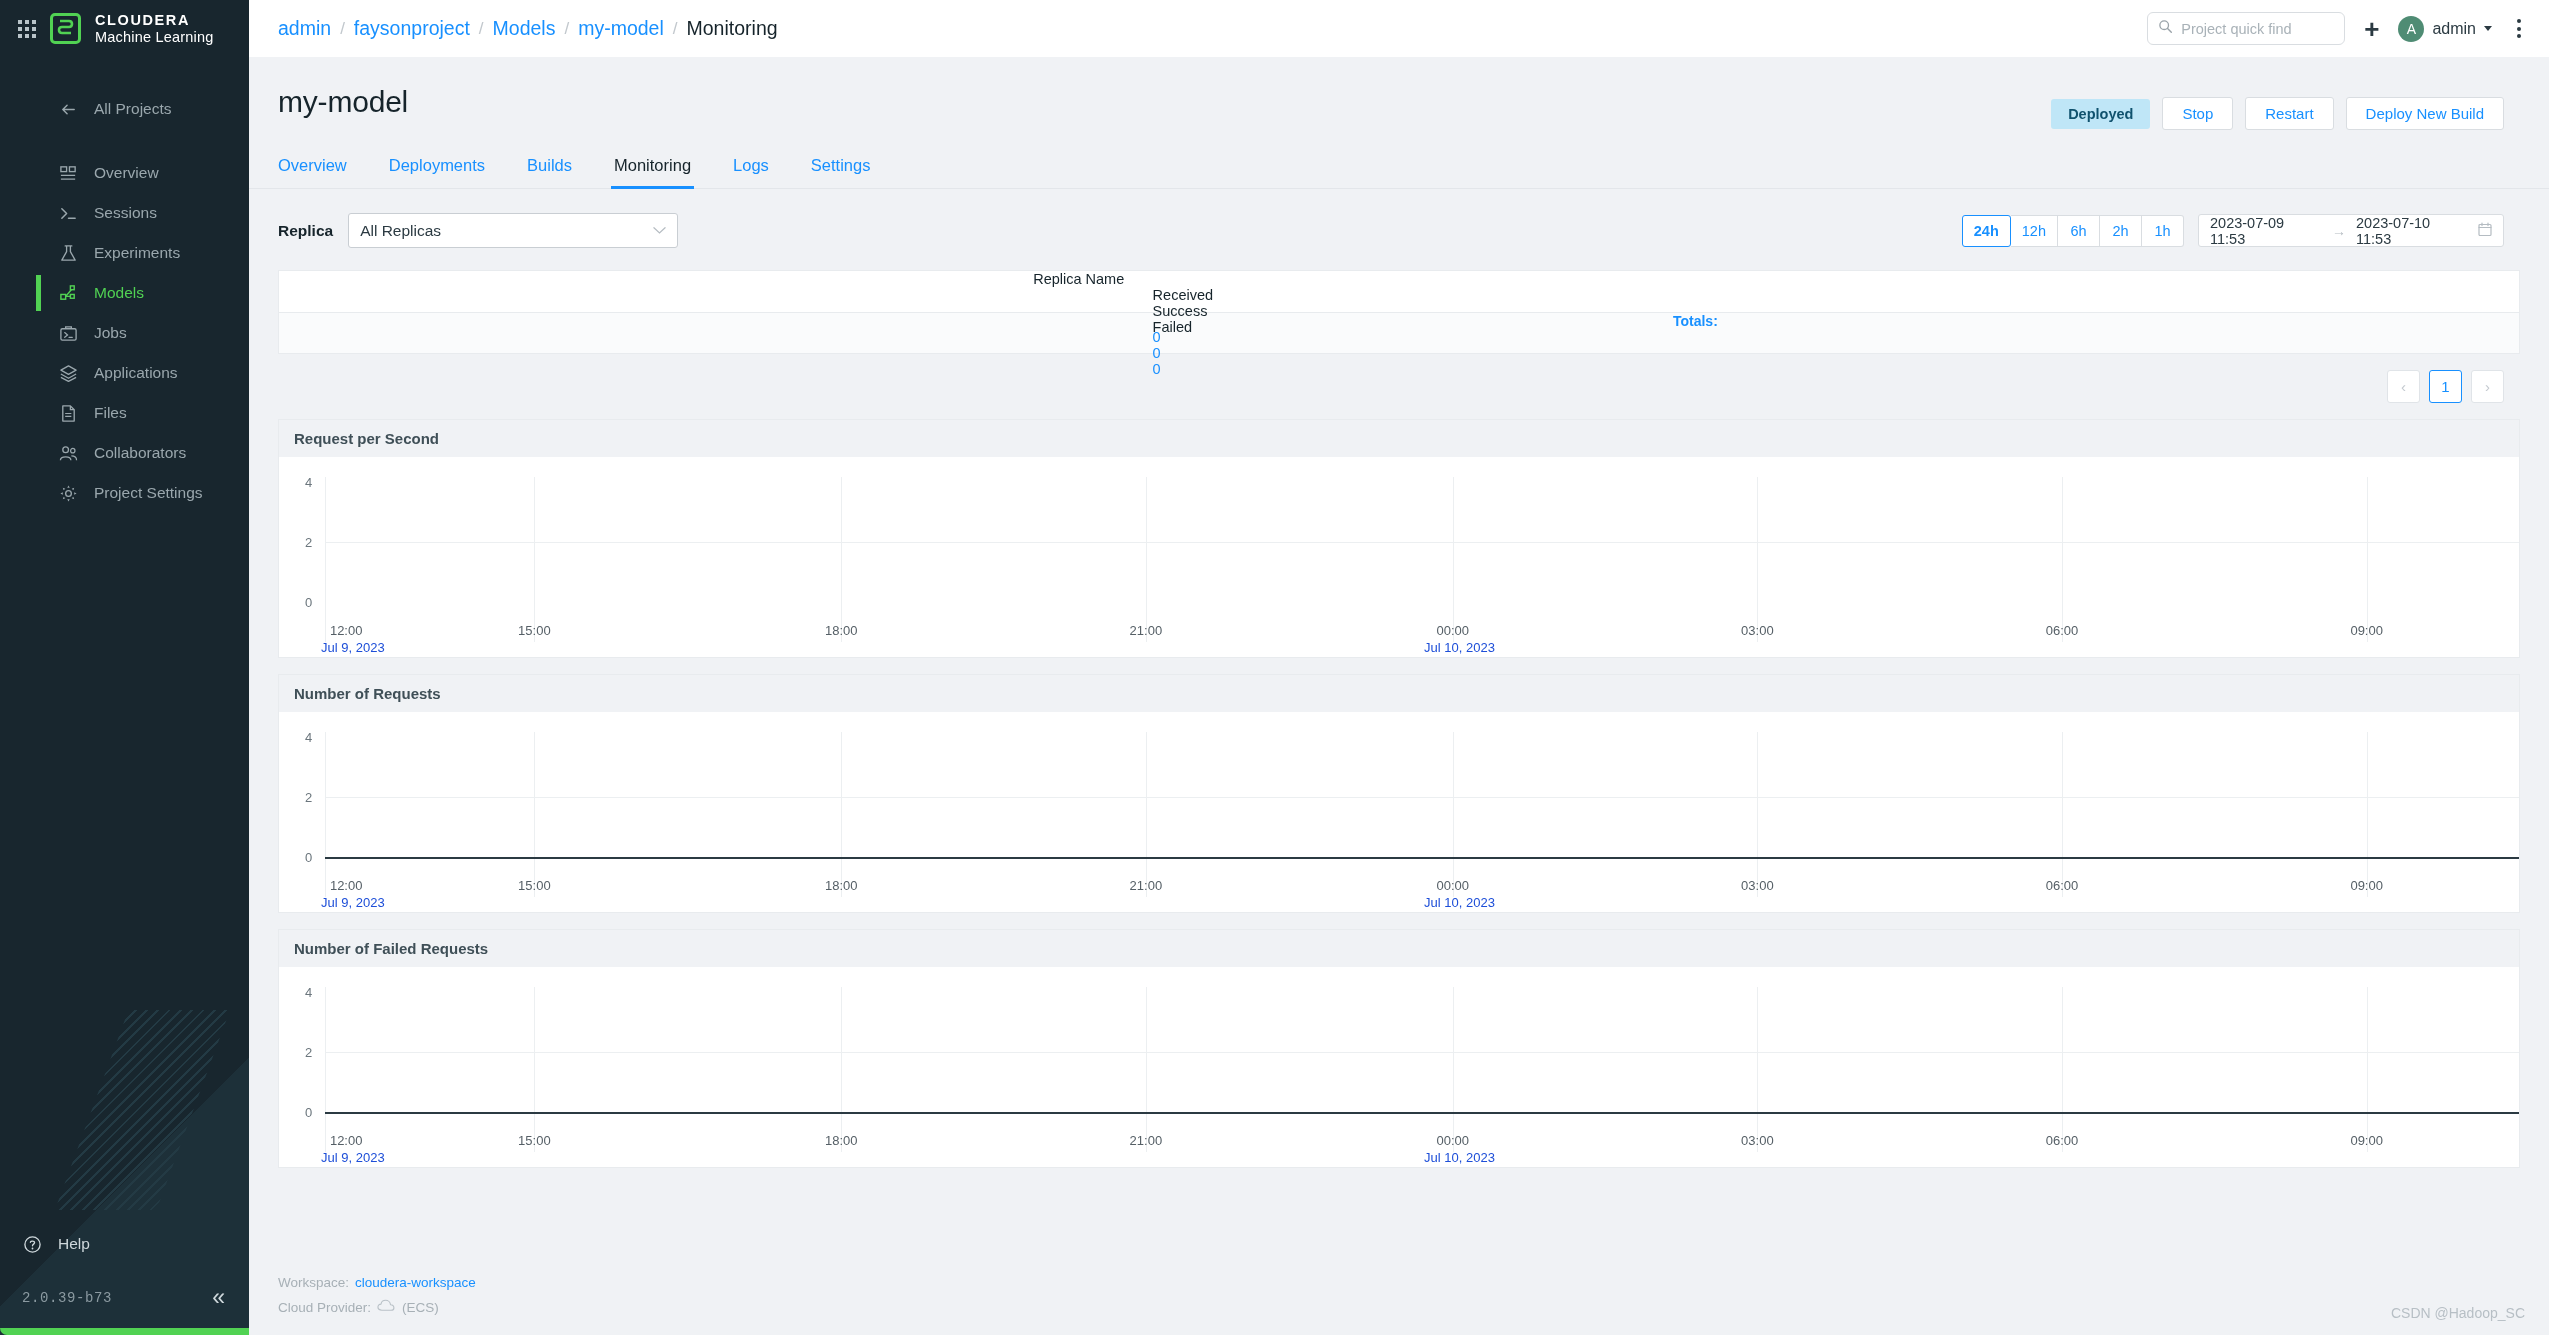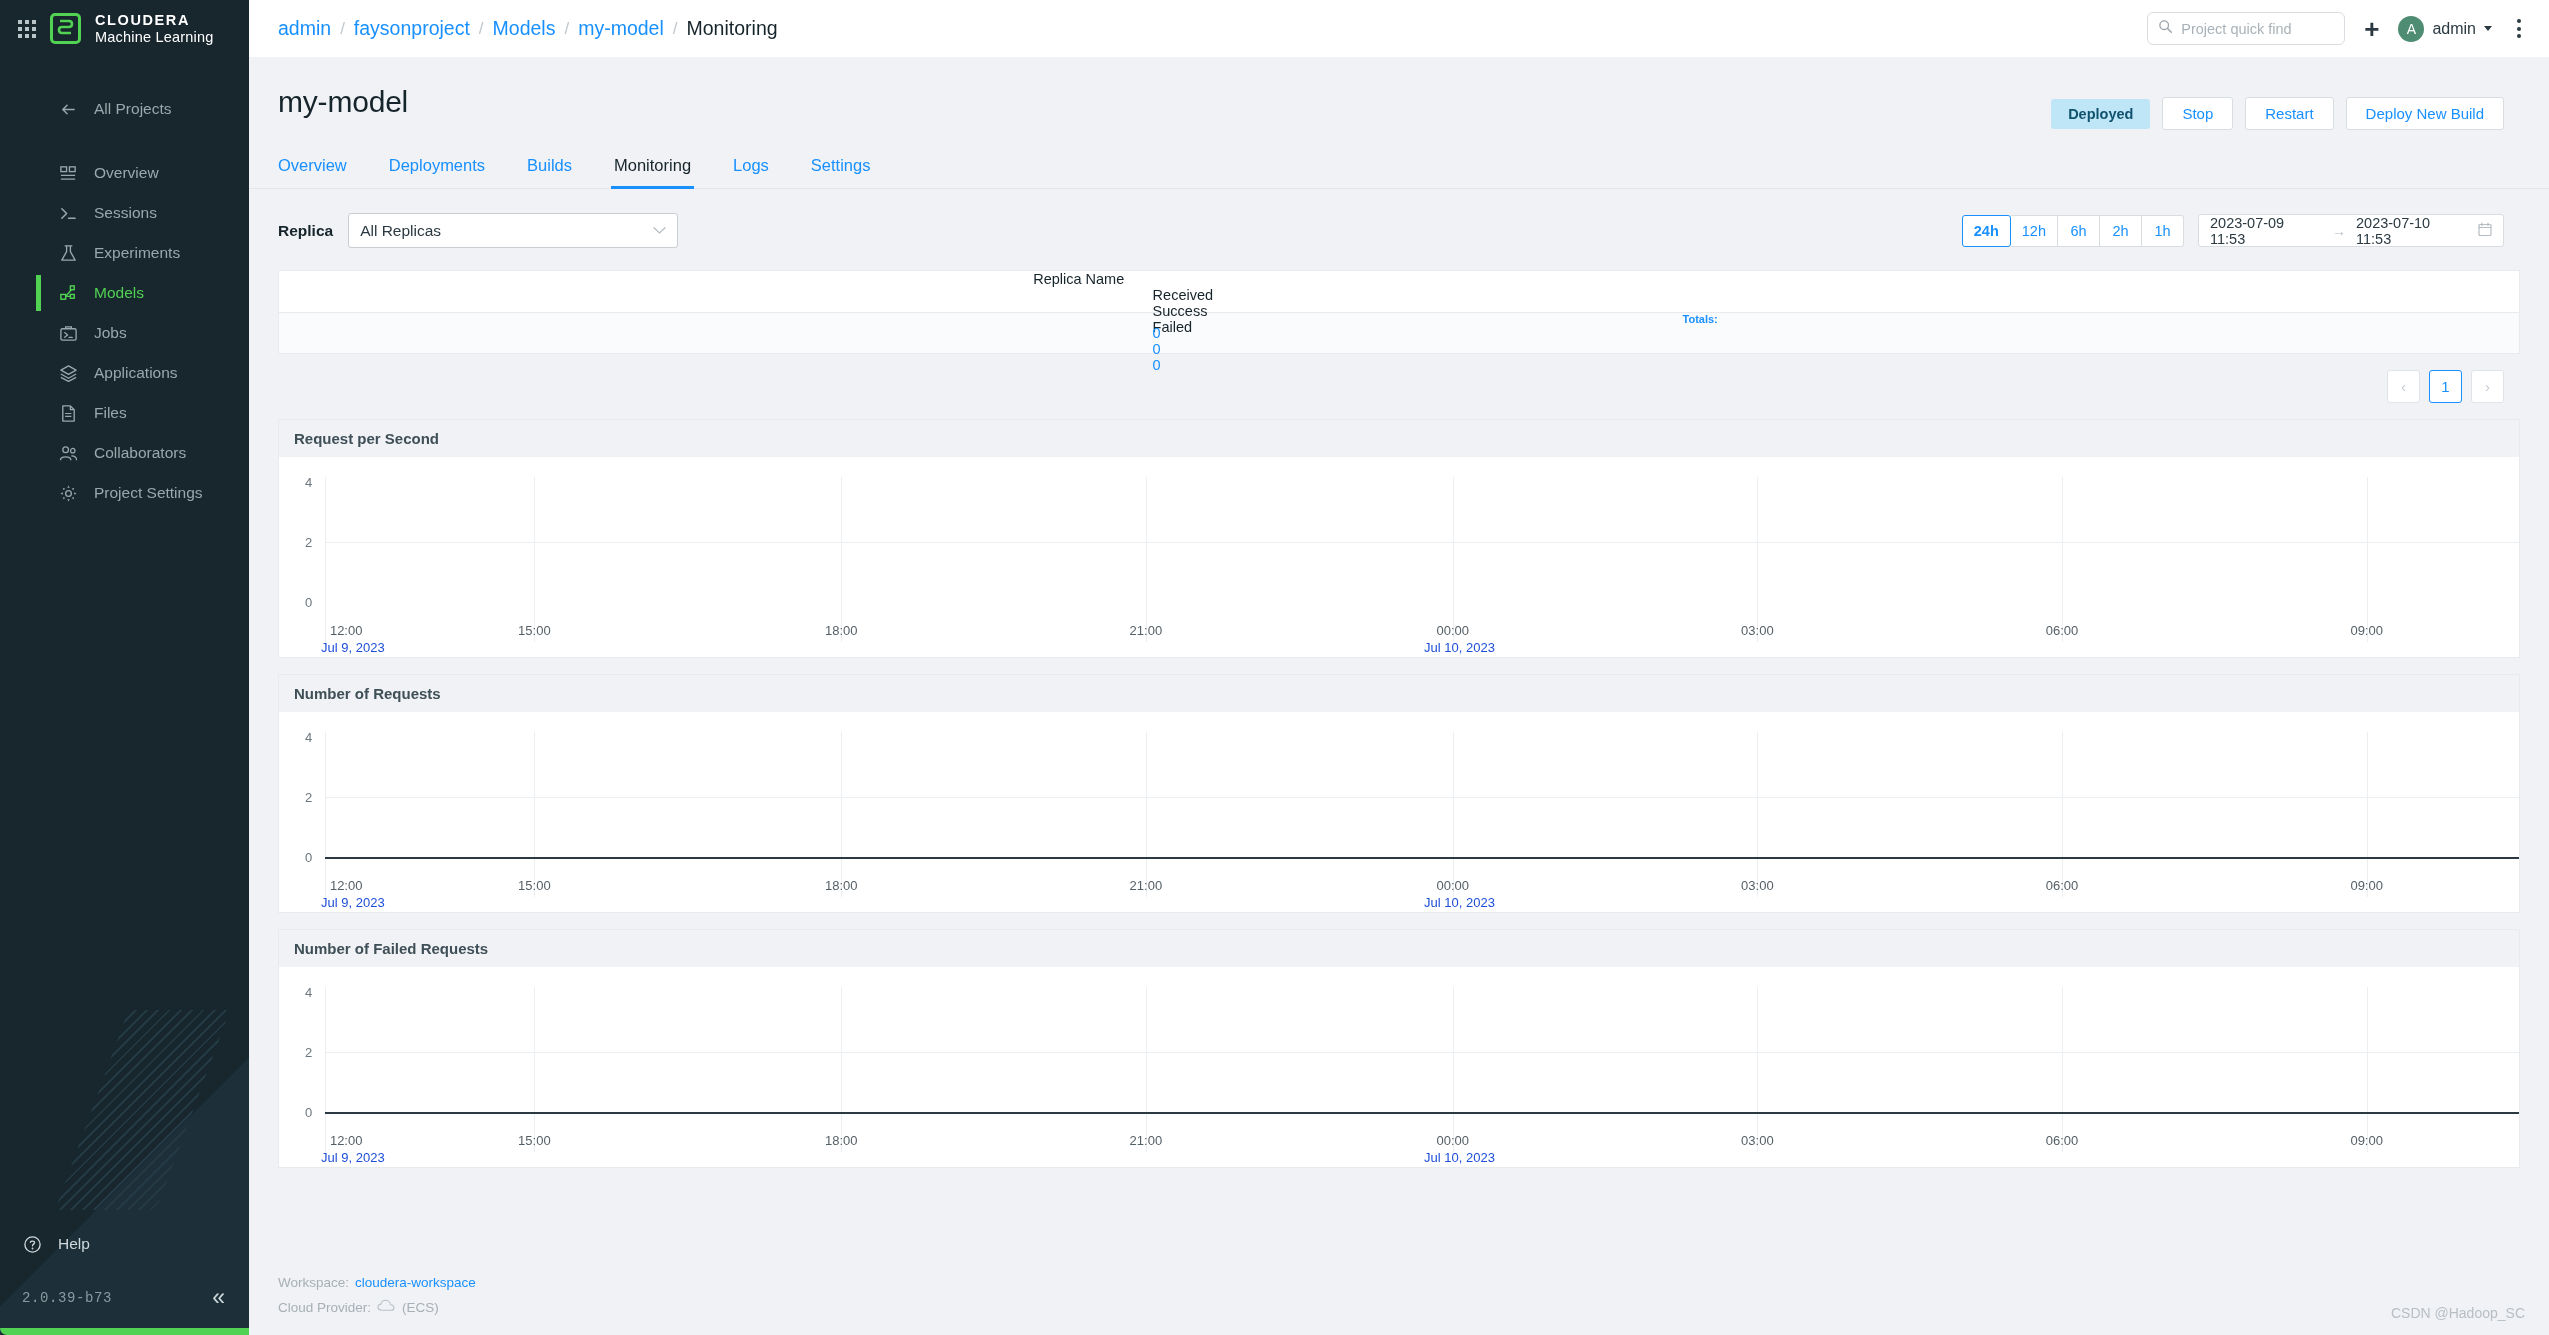--- a/index.html
+++ b/index.html
@@ -158,21 +158,21 @@
 
   
   .table-wrap { margin: 22px 29px 0 29px; background: #fff; border: 1px solid #e8ebee; }
   .trow { display: flex; align-items: center; flex-direction: column; }
   .thead { height: 42px; border-bottom: 1px solid #e8ebee; }
   .tbody { height: 40px; background: #fafbfc; }
   .col-name { width: 34%; padding-left: 15px; }
   .col-num  { width: 22%; }
   .th { font-size: 14.5px; color: #16242b; }
   .td { font-size: 14.5px; color: #1890ff; }
-  .totals-label { font-size: 11px; color: #1890ff; font-weight: bold; text-align: right; padding-right: 62px; width: 34%; }
+  .totals-label { font-size: 14px; color: #1890ff; font-weight: bold; text-align: right; padding-right: 62px; width: 34%; }
 
   
   .pager { display: flex; justify-content: flex-end; gap: 9px; margin: 16px 45px 0 0; }
   .pg {
     width: 33px; height: 33px; border: 1px solid #e0e4e8; border-radius: 3px; background: #fff;
     display: flex; align-items: center; justify-content: center; font-size: 15px;
     color: #c3c9cf; cursor: pointer;
   }
   .pg.active { border-color: #1890ff; color: #1890ff; }
 

